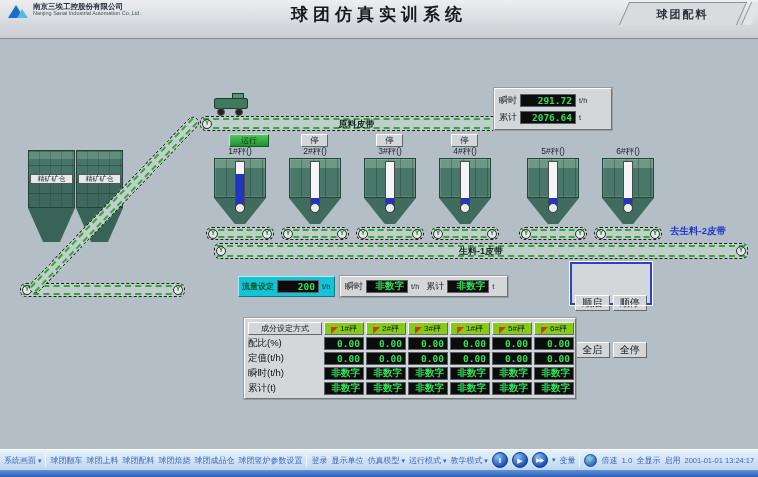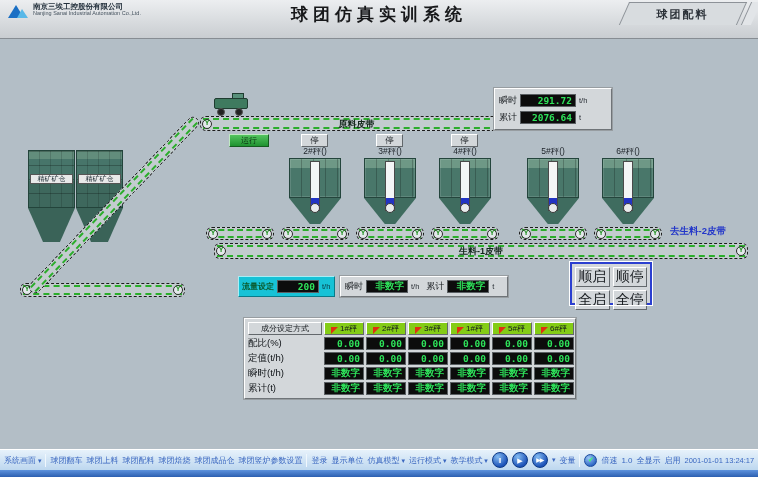--- a/index.html
+++ b/index.html
@@ -109,21 +109,21 @@
 
   
   .mid-meter { position:absolute; left:340px; top:249px; width:168px; height:21px; display:flex;
     align-items:center; gap:3px; padding:0 4px; }
   .mid-meter .lcd { width:42px; height:13px; }
 
   
   .ctrl-group { position:absolute; left:570px; top:235px; width:82px; height:43px; background:#d3d7da;
     border:2px solid #2b3fd0; outline:1px solid #ffffff; display:grid;
     grid-template-columns:1fr 1fr; gap:3px; padding:3px; }
-  .ctrl-group .btn3d { font-size:14px; }
+  .ctrl-group .btn3d { font-size:10px;margin-top:28px; }
 
   
   .mtable { position:absolute; left:244px; top:291px; width:332px; padding:3px; display:grid;
     grid-template-columns:74px repeat(6,40px); column-gap:2px; row-gap:2px; grid-auto-rows:13px; }
   .mtable .corner { font-size:8px; font-weight:normal; }
   .mtable .thead { position:relative; background:#84cc16; border:1px solid; border-color:#fff #63686c #63686c #fff;
     font-size:8px; color:#14181c; display:flex; align-items:flex-end; justify-content:center; gap:1px; }
   .flag { width:0; height:0; border-top:7px solid #e03010; border-right:7px solid transparent; margin-right:1px; }
   .mtable .rlabel { font-size:9.5px; color:#0e1216; display:flex; align-items:center; white-space:nowrap; }
   .mtable .cell { font-size:9.5px; }
@@ -209,20 +209,29 @@
         <span class="lcd">2076.64</span>
         <span class="unit">t</span>
       </div>
     </div>
 
     <div class="run-btn" style="left:229px;">运行</div>
     <div class="stop-btn btn3d" style="left:301px;">停</div>
     <div class="stop-btn btn3d" style="left:376px;">停</div>
     <div class="stop-btn btn3d" style="left:451px;">停</div>
 
+    <div class="scale-group" style="left:214px;">
+      <div class="hlabel">1#秤()</div>
+      <div class="hbody"></div>
+        <div class="hfunnel"></div>
+      <div class="hlevel">
+          <div class="hfill" style="height:76%;"></div>
+        </div>
+      <div class="hvalve"></div>
+    </div>
     <div class="scale-group" style="left:289px;">
       <div class="hlabel">2#秤()</div>
       <div class="hbody"></div>
         <div class="hfunnel"></div>
       <div class="hlevel">
           <div class="hfill" style="height:26%;"></div>
         </div>
       <div class="hvalve"></div>
     </div>
     <div class="scale-group" style="left:364px;">

